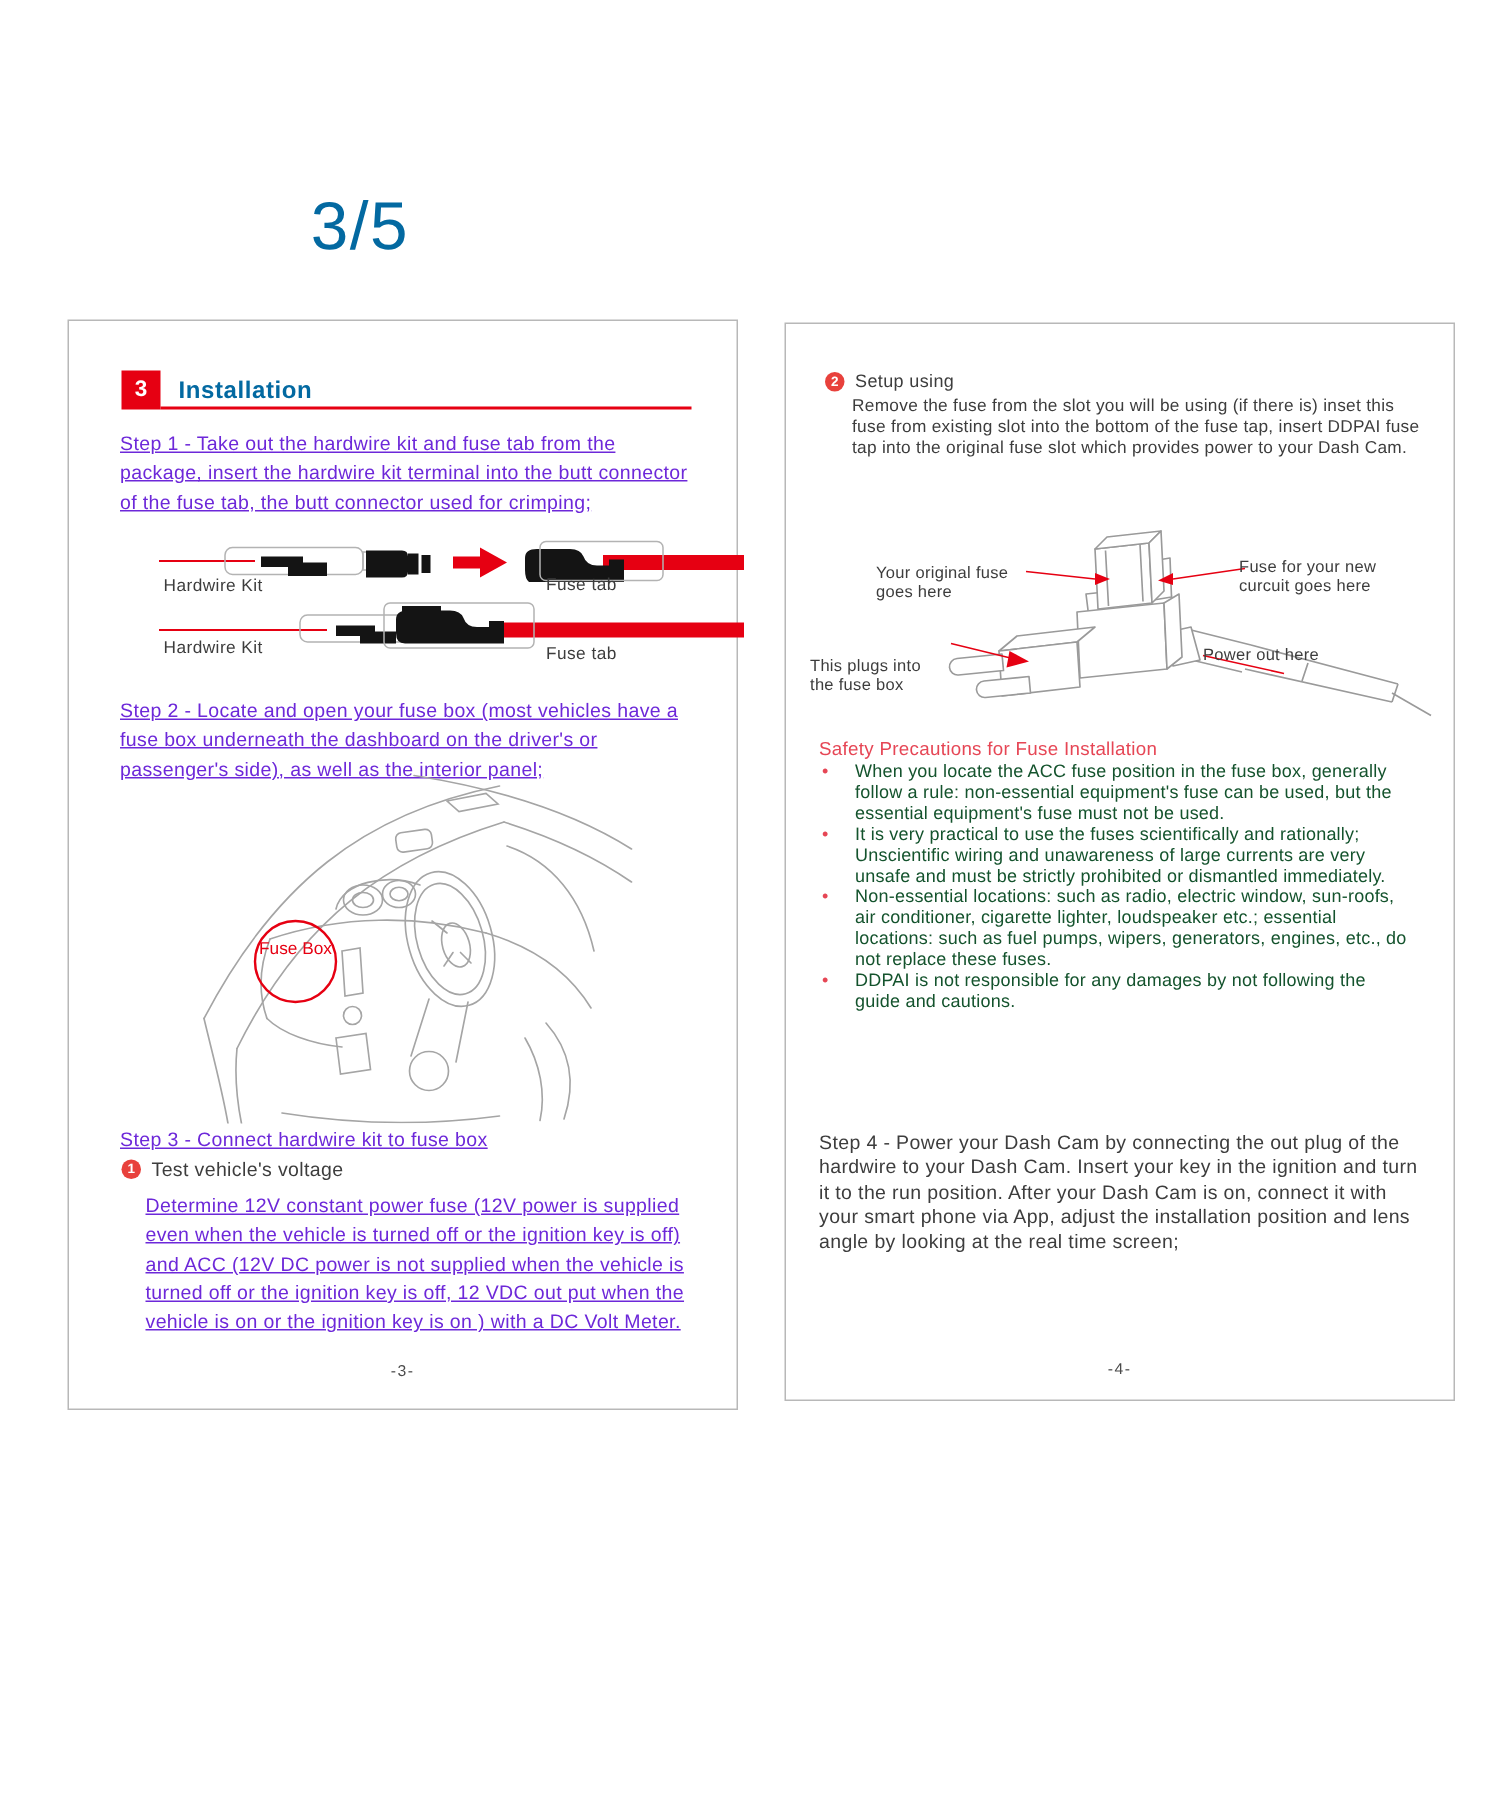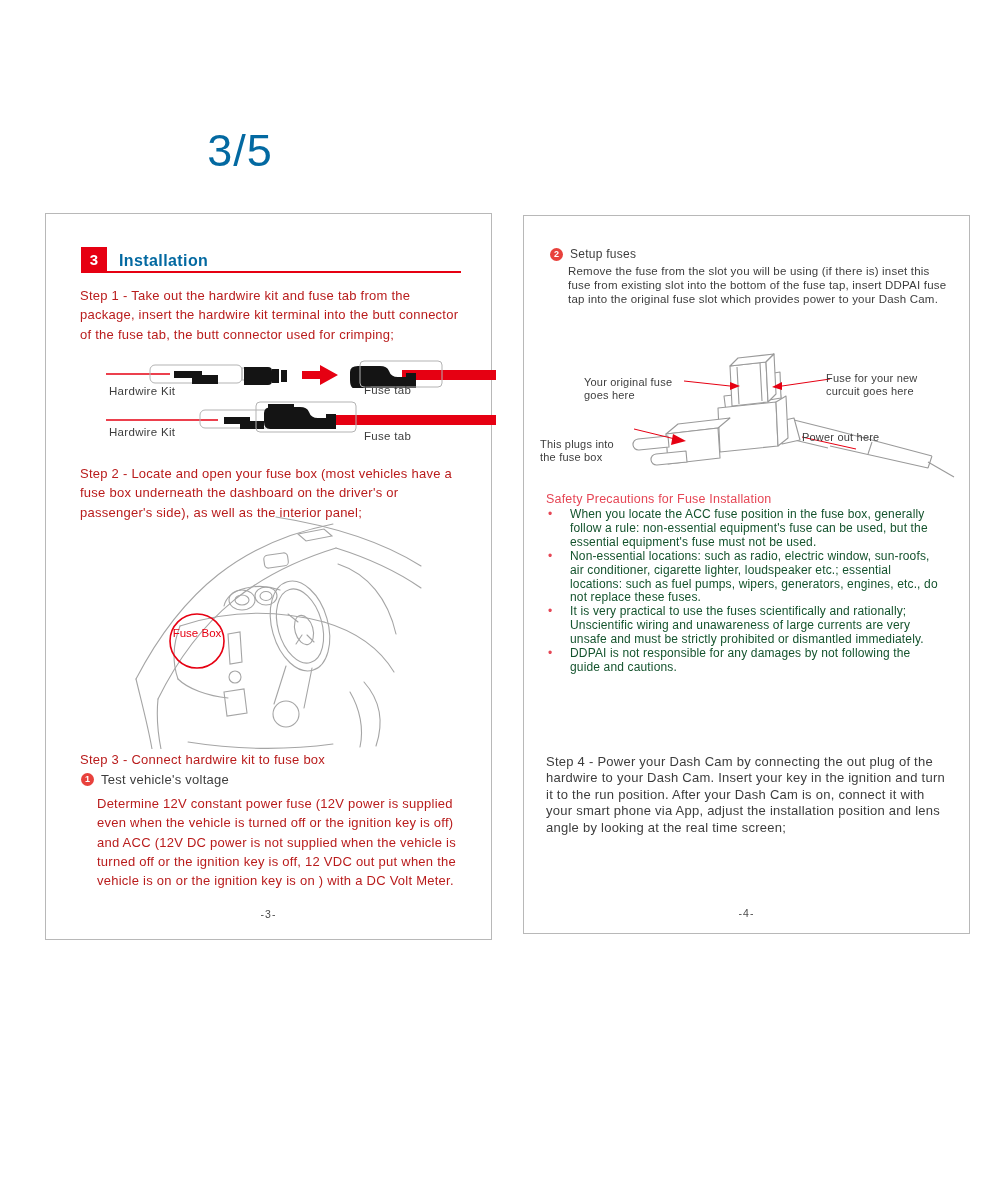--- a/index.html
+++ b/index.html
@@ -12,21 +12,21 @@
   .pg{position:absolute;background:#fff;border:1px solid #b8b8b8;}
   .pg-left{left:45px;top:213px;width:445px;height:725px;}
   .pg-right{left:523px;top:215px;width:445px;height:717px;}
   .abs{position:absolute;}
   
   .sec-num{left:35px;top:33px;width:26px;height:26px;background:#e60012;color:#fff;
            font-size:15px;font-weight:bold;text-align:center;line-height:26px;}
   .sec-title{left:73px;top:38px;font-size:16px;font-weight:bold;color:#0369a1;letter-spacing:.4px;}
   .sec-rule{left:61px;top:57px;width:354px;height:0;border-top:2px solid #e60012;}
   
-  .para{font-size:13px;line-height:19.3px;letter-spacing:.25px;color:#b91c1c;}
+  .para{font-size:13px;line-height:19.3px;letter-spacing:.25px;color:#6d28d9;text-decoration:underline;}
   .small-para{font-size:11.5px;line-height:13.8px;letter-spacing:.2px;color:#3d3d3d;}
   .step1{left:34px;top:72px;width:386px;}
   .step2{left:34px;top:250px;width:390px;}
   .step3{left:34px;top:536px;width:390px;}
   .diag-label{font-size:11.5px;letter-spacing:.3px;color:#3d3d3d;}
   .lbl-hk1{left:63px;top:171px;} .lbl-ft1{left:318px;top:170px;}
   .lbl-hk2{left:63px;top:212px;} .lbl-ft2{left:318px;top:216px;}
   .fusebox-label{left:123px;top:413px;width:56px;text-align:center;color:#e60012;
                  font-size:11.5px;line-height:13px;}
   .bullet-row{display:flex;align-items:center;gap:7px;}
@@ -140,21 +140,21 @@
       <span class="bullet-title">Test vehicle's voltage</span>
     </div>
     <div class="abs para b1-body">Determine 12V constant power fuse (12V power is supplied even when the vehicle is turned off or the ignition key is off) and ACC (12V DC power is not supplied when the vehicle is turned off or the ignition key is off, 12 VDC out put when the vehicle is on or the ignition key is on ) with a DC Volt Meter.</div>
 
     <div class="abs page-num pn3">-3-</div>
   </div>
 
   <div class="pg pg-right">
     <div class="abs bullet-row bullet2">
       <span class="bullet-badge">2</span>
-      <span class="bullet-title">Setup fuses</span>
+      <span class="bullet-title">Setup using</span>
     </div>
     <div class="abs small-para b2-body">Remove the fuse from the slot you will be using (if there is) inset this fuse from existing slot into the bottom of the fuse tap, insert DDPAI fuse tap into the original fuse slot which provides power to your Dash Cam.</div>
 
     <svg class="abs" style="left:10px;top:130px;" width="425" height="135" viewBox="0 0 425 135">
       <g fill="none" stroke="#9a9a9a" stroke-width="1.1" stroke-linejoin="round">
         <path d="M260,74 L300,84 M252,92 L294,102"></path>
         <path d="M300,84 L398,110 M296,100 L394,122 M398,110 L394,122"></path>
         <path d="M338,96 L334,108"></path>
         <path d="M394,116 L420,131"></path>
         <polygon points="242,76 260,72 266,94 248,98" fill="#fff"></polygon>
@@ -182,22 +182,22 @@
       <polygon points="139,88 152,95 137,99" fill="#e60012"></polygon>
     </svg>
     <div class="abs ft-label lb-tl">Your original fuse goes here</div>
     <div class="abs ft-label lb-tr">Fuse for your new curcuit goes here</div>
     <div class="abs ft-label lb-bl">This plugs into the fuse box</div>
     <div class="abs ft-label lb-br">Power out here</div>
 
     <div class="abs safety-title">Safety Precautions for Fuse Installation</div>
     <ul class="abs safety-list">
       <li>When you locate the ACC fuse position in the fuse box, generally follow a rule: non-essential equipment's fuse can be used, but the essential equipment's fuse must not be used.</li>
+      <li>It is very practical to use the fuses scientifically and rationally; Unscientific wiring and unawareness of large currents are very unsafe and must be strictly prohibited or dismantled immediately.</li>
       <li>Non-essential locations: such as radio, electric window, sun-roofs, air conditioner, cigarette lighter, loudspeaker etc.; essential locations: such as fuel pumps, wipers, generators, engines, etc., do not replace these fuses.</li>
-      <li>It is very practical to use the fuses scientifically and rationally; Unscientific wiring and unawareness of large currents are very unsafe and must be strictly prohibited or dismantled immediately.</li>
       <li>DDPAI is not responsible for any damages by not following the guide and cautions.</li>
     </ul>
 
     <div class="abs step4">Step 4 - Power your Dash Cam by connecting the out plug of the hardwire to your Dash Cam. Insert your key in the ignition and turn it to the run position. After your Dash Cam is on, connect it with your smart phone via App, adjust the installation position  and lens angle by looking at the real time screen;</div>
 
     <div class="abs page-num pn4">-4-</div>
   </div>
 
 </div>
 

